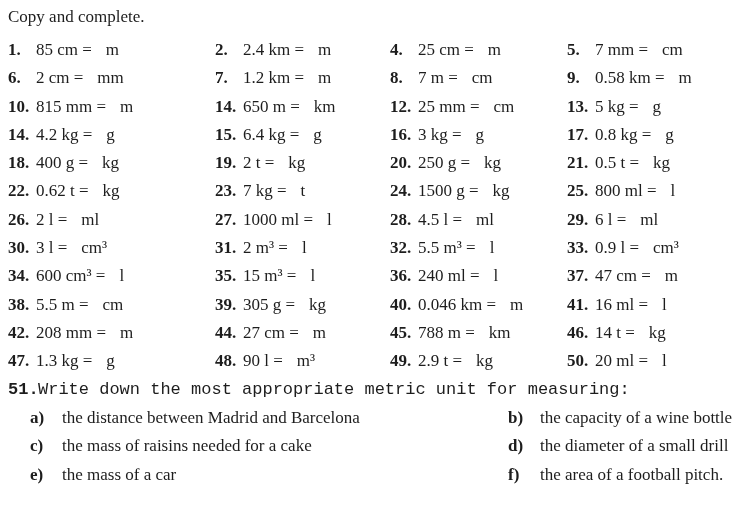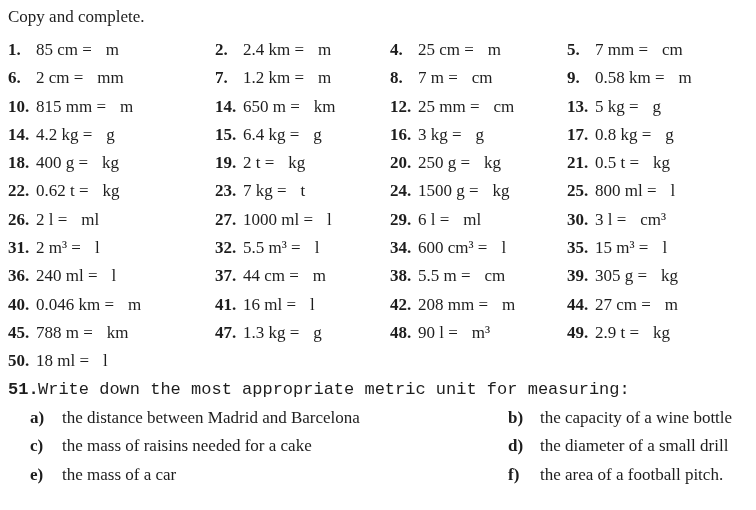--- a/index.html
+++ b/index.html
@@ -168,52 +168,58 @@
   </div>
 
   <div class="item">
     <span class="num">26.</span><span class="question">2 l =</span><span class="answer-unit">ml</span>
   </div>
 
   <div class="item">
     <span class="num">27.</span><span class="question">1000 ml =</span><span class="answer-unit">l</span>
   </div>
 
+  <div class="item">
+    <span class="num">28.</span><span class="question">4.5 l =</span><span class="answer-unit">ml</span>
+  </div>
 
   <div class="item">
     <span class="num">29.</span><span class="question">6 l =</span><span class="answer-unit">ml</span>
   </div>
 
   <div class="item">
     <span class="num">30.</span><span class="question">3 l =</span><span class="answer-unit">cm³</span>
   </div>
 
   <div class="item">
     <span class="num">31.</span><span class="question">2 m³ =</span><span class="answer-unit">l</span>
   </div>
 
   <div class="item">
     <span class="num">32.</span><span class="question">5.5 m³ =</span><span class="answer-unit">l</span>
   </div>
 
+  <div class="item">
+    <span class="num">33.</span><span class="question">0.9 l =</span><span class="answer-unit">cm³</span>
+  </div>
 
   <div class="item">
     <span class="num">34.</span><span class="question">600 cm³ =</span><span class="answer-unit">l</span>
   </div>
 
   <div class="item">
     <span class="num">35.</span><span class="question">15 m³ =</span><span class="answer-unit">l</span>
   </div>
 
   <div class="item">
     <span class="num">36.</span><span class="question">240 ml =</span><span class="answer-unit">l</span>
   </div>
 
   <div class="item">
-    <span class="num">37.</span><span class="question">44 cm =</span><span class="answer-unit">m</span>
+    <span class="num">37.</span><span class="question">47 cm =</span><span class="answer-unit">m</span>
   </div>
 
   <div class="item">
     <span class="num">38.</span><span class="question">5.5 m =</span><span class="answer-unit">cm</span>
   </div>
 
   <div class="item">
     <span class="num">39.</span><span class="question">305 g =</span><span class="answer-unit">kg</span>
   </div>
 
@@ -231,35 +237,38 @@
 
 
   <div class="item">
     <span class="num">44.</span><span class="question">27 cm =</span><span class="answer-unit">m</span>
   </div>
 
   <div class="item">
     <span class="num">45.</span><span class="question">788 m =</span><span class="answer-unit">km</span>
   </div>
 
+  <div class="item">
+    <span class="num">46.</span><span class="question">14 t =</span><span class="answer-unit">kg</span>
+  </div>
 
   <div class="item">
     <span class="num">47.</span><span class="question">1.3 kg =</span><span class="answer-unit">g</span>
   </div>
 
   <div class="item">
     <span class="num">48.</span><span class="question">90 l =</span><span class="answer-unit">m³</span>
   </div>
 
   <div class="item">
     <span class="num">49.</span><span class="question">2.9 t =</span><span class="answer-unit">kg</span>
   </div>
 
   <div class="item">
-    <span class="num">50.</span><span class="question">18 ml =</span><span class="answer-unit">l</span>
+    <span class="num">50.</span><span class="question">20 ml =</span><span class="answer-unit">l</span>
   </div>
 </div>
 
   <div class="q51-line">
     <span class="num51">51.</span><span>Write down the most appropriate metric unit for measuring:</span>
   </div>
 
   <div class="parts-grid" id="parts-grid">
   <div class="part">
     <span class="plabel">a)</span><span class="ptext">the distance between Madrid and Barcelona</span>

